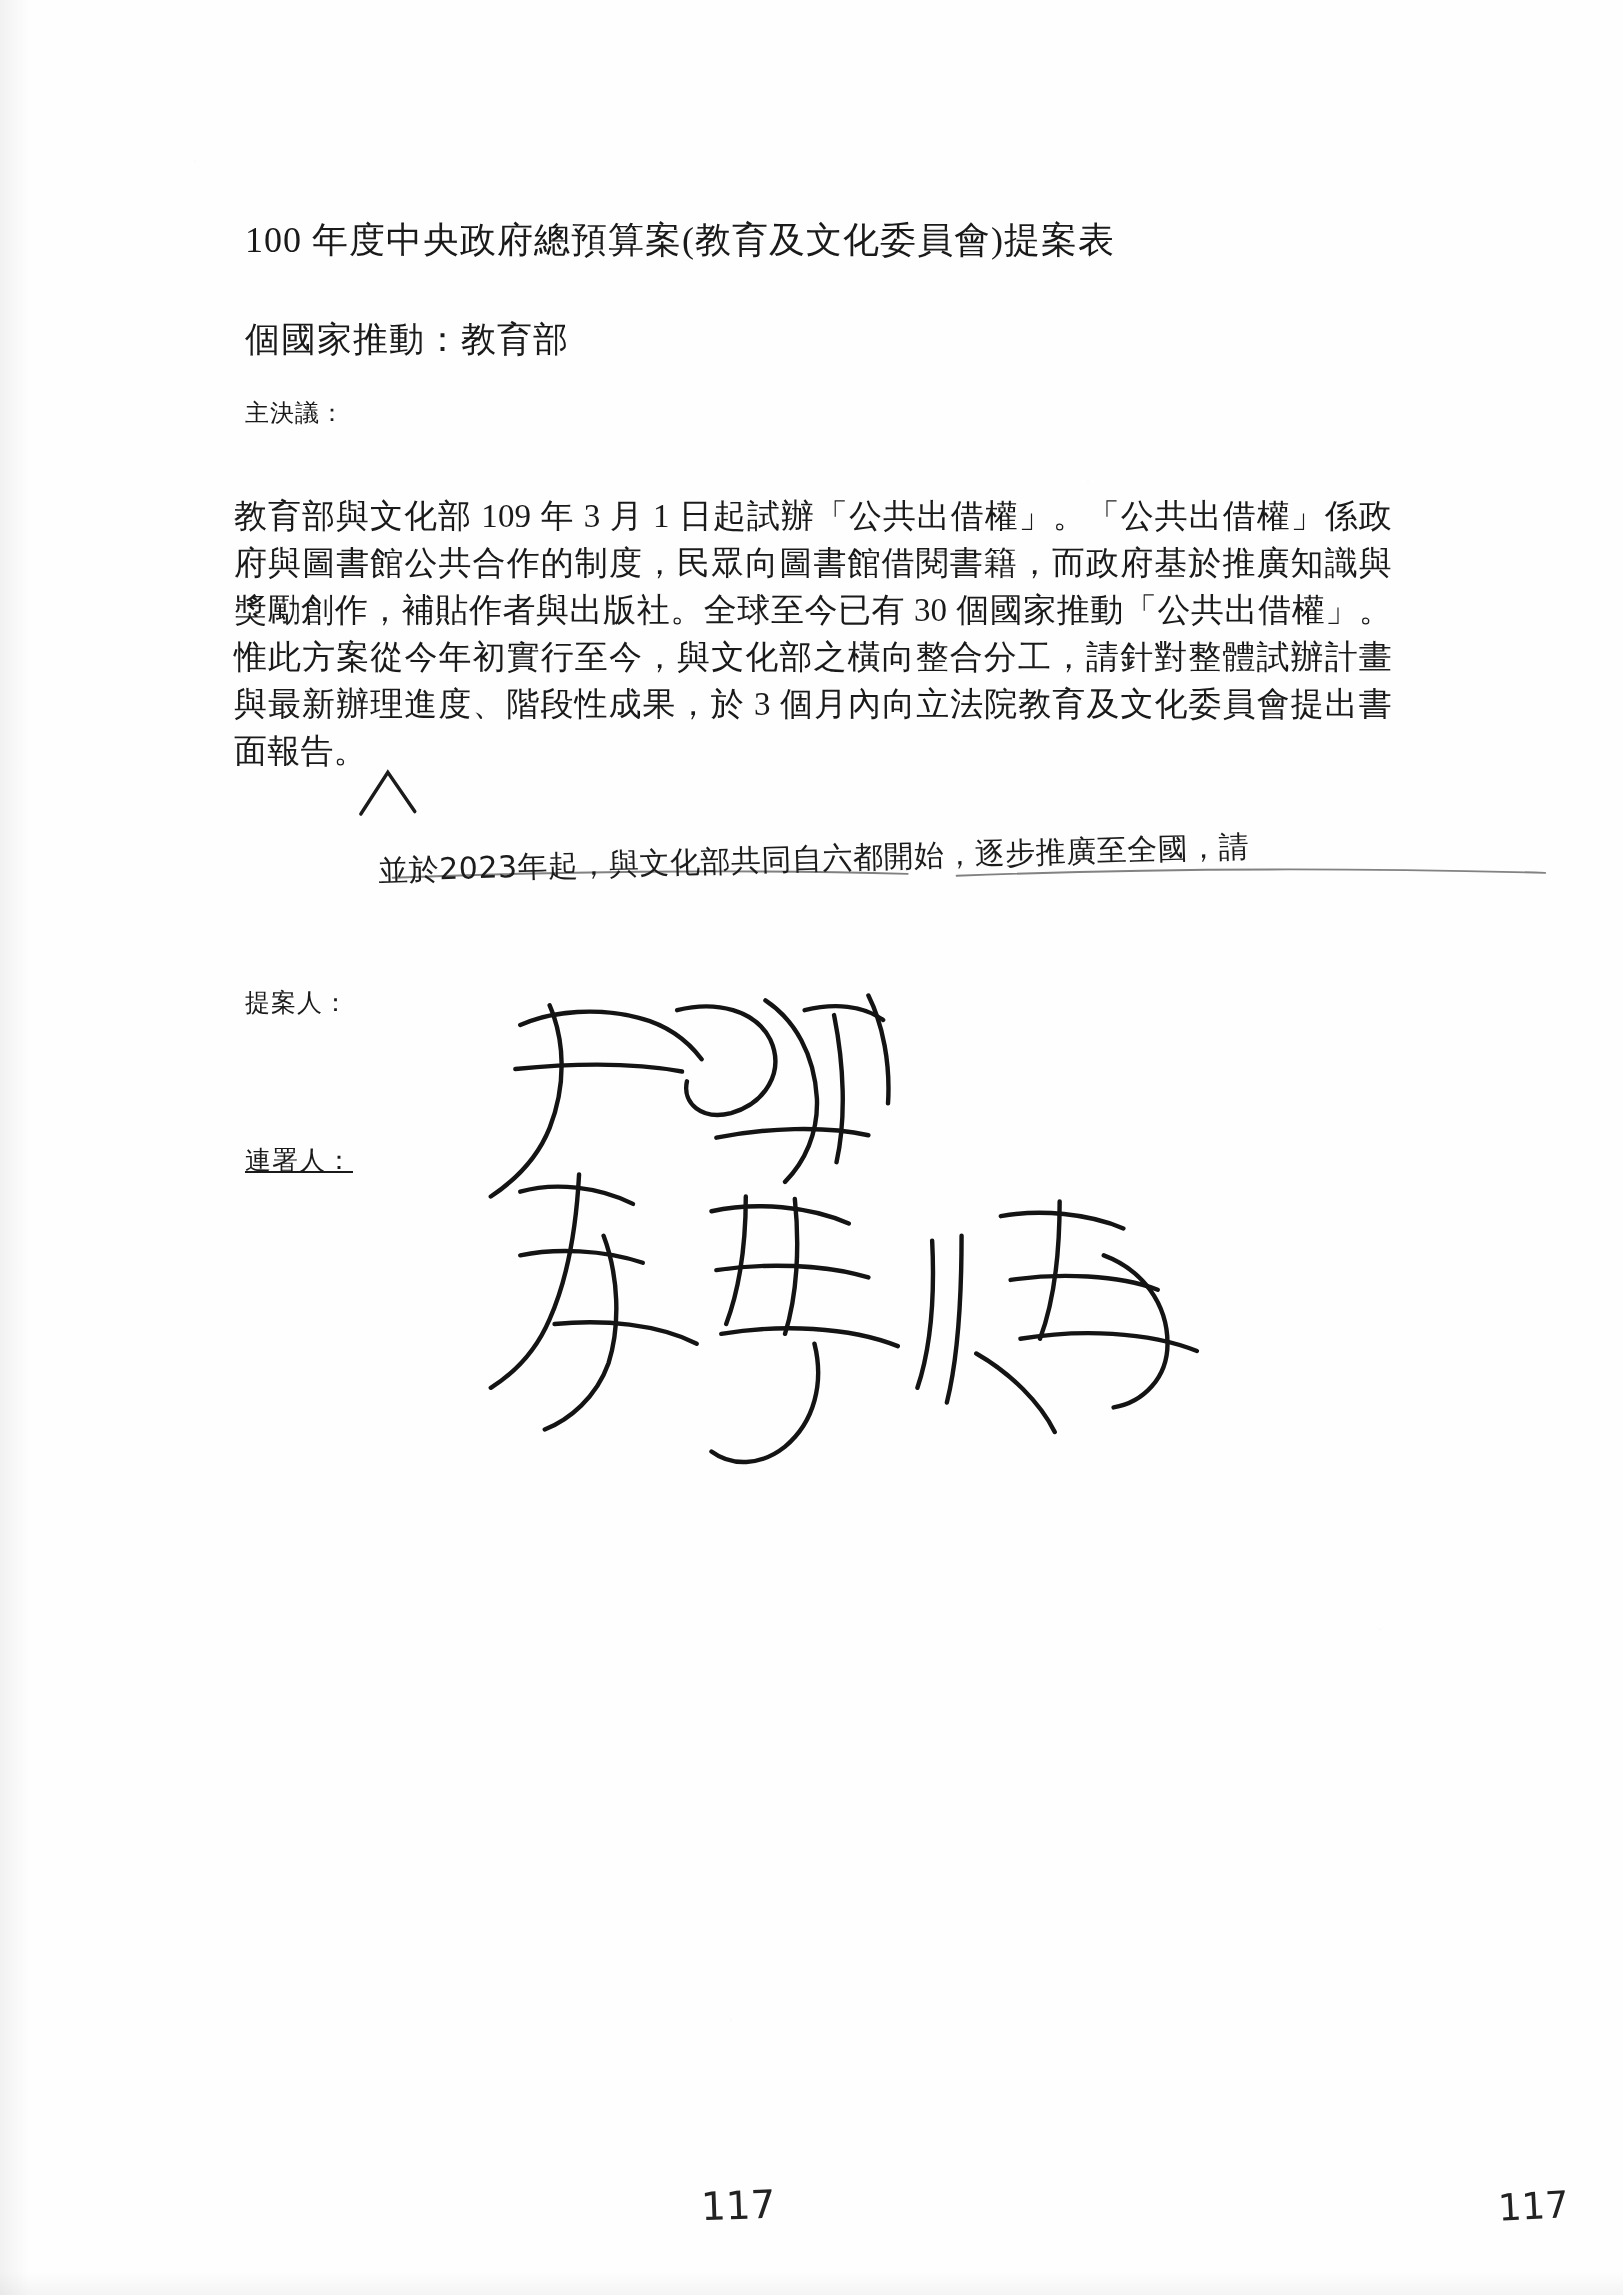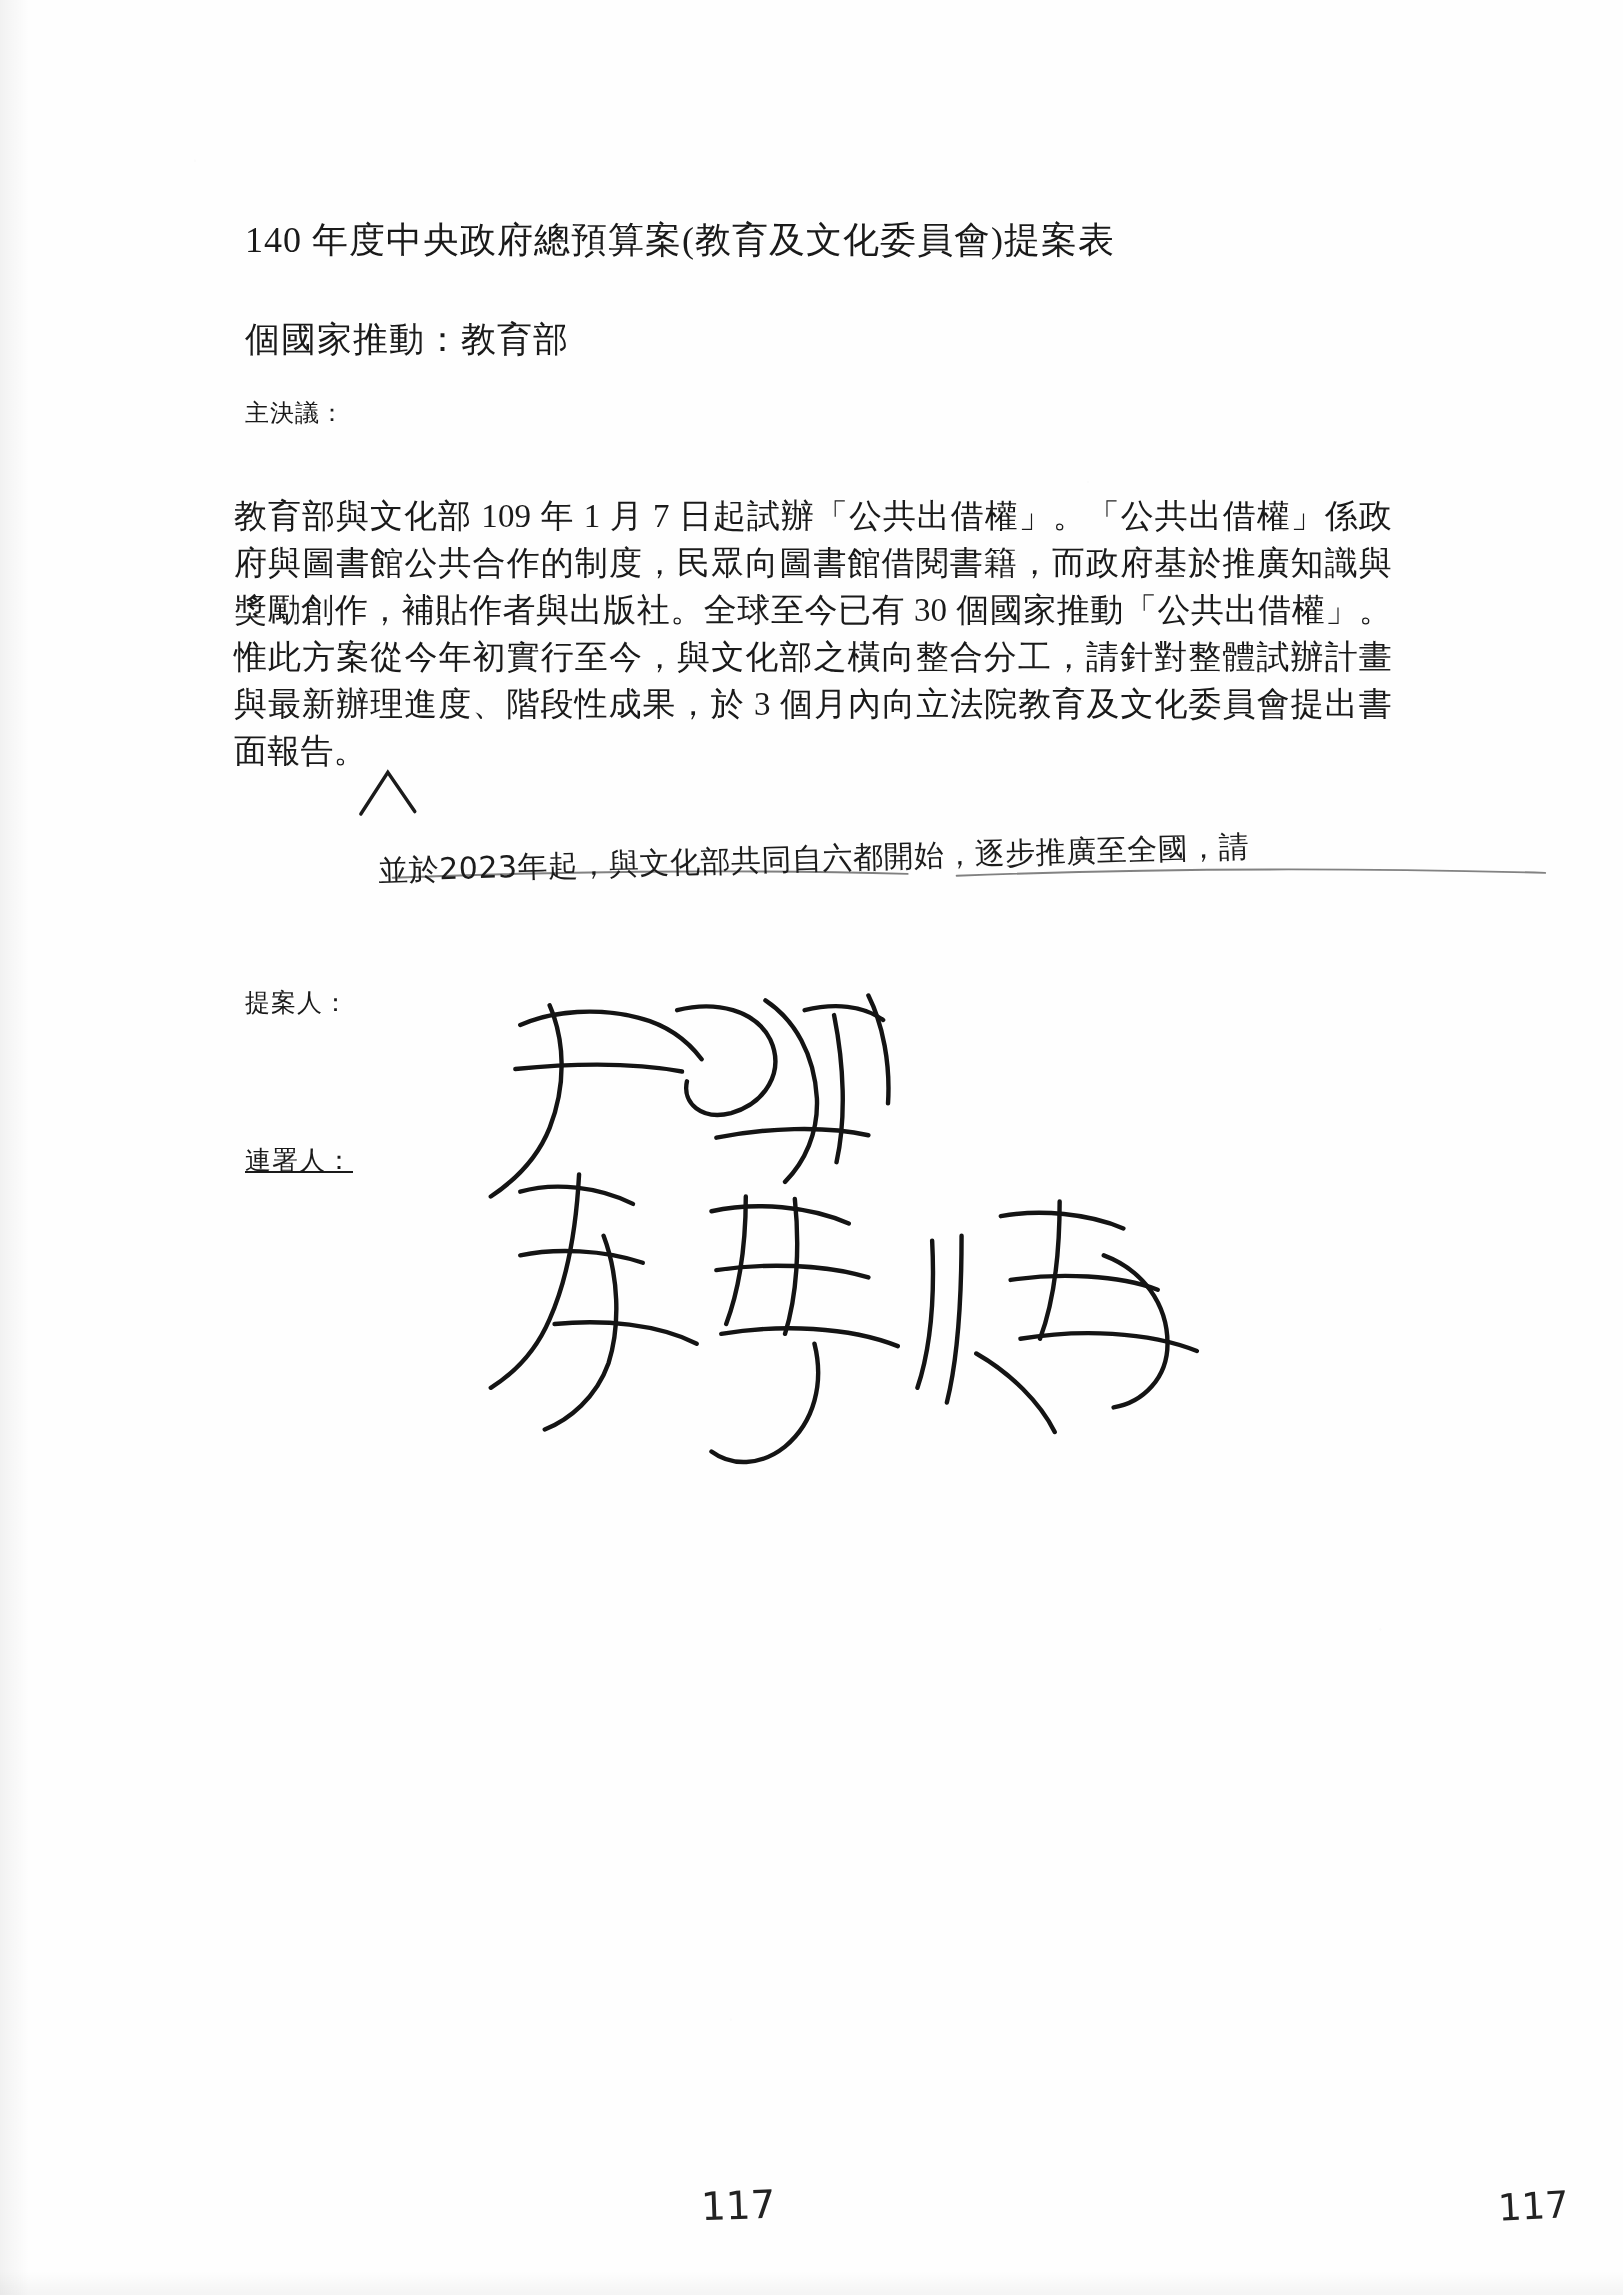--- a/index.html
+++ b/index.html
@@ -152,27 +152,27 @@
 </style>
 </head>
 <body>
 
 <div class="page"></div>
 <div class="edge-shade"></div>
 <div class="edge-shade-bottom"></div>
 
 <div class="doc">
 
-  <div class="title">140 年度中央政府總預算案(教育及文化委員會)提案表</div>
+  <div class="title">100 年度中央政府總預算案(教育及文化委員會)提案表</div>
 
   <div class="unit-line">個國家推動：教育部</div>
 
   <div class="section-label">主決議：</div>
 
-  <div class="body-text">教育部與文化部 109 年 1 月 7 日起試辦「公共出借權」。「公共出借權」係政府與圖書館公共合作的制度，民眾向圖書館借閱書籍，而政府基於推廣知識與獎勵創作，補貼作者與出版社。全球至今已有 30 個國家推動「公共出借權」。惟此方案從今年初實行至今，與文化部之橫向整合分工，請針對整體試辦計畫與最新辦理進度、階段性成果，於 3 個月內向立法院教育及文化委員會提出書面報告。</div>
+  <div class="body-text">教育部與文化部 109 年 3 月 1 日起試辦「公共出借權」。「公共出借權」係政府與圖書館公共合作的制度，民眾向圖書館借閱書籍，而政府基於推廣知識與獎勵創作，補貼作者與出版社。全球至今已有 30 個國家推動「公共出借權」。惟此方案從今年初實行至今，與文化部之橫向整合分工，請針對整體試辦計畫與最新辦理進度、階段性成果，於 3 個月內向立法院教育及文化委員會提出書面報告。</div>
 
   <div class="proposer-label">提案人：</div>
 
   <div class="cosigner-label">連署人：</div>
 
   <div class="page-number-center">117</div>
 
   <div class="page-number-corner">117</div>
 </div>
 

